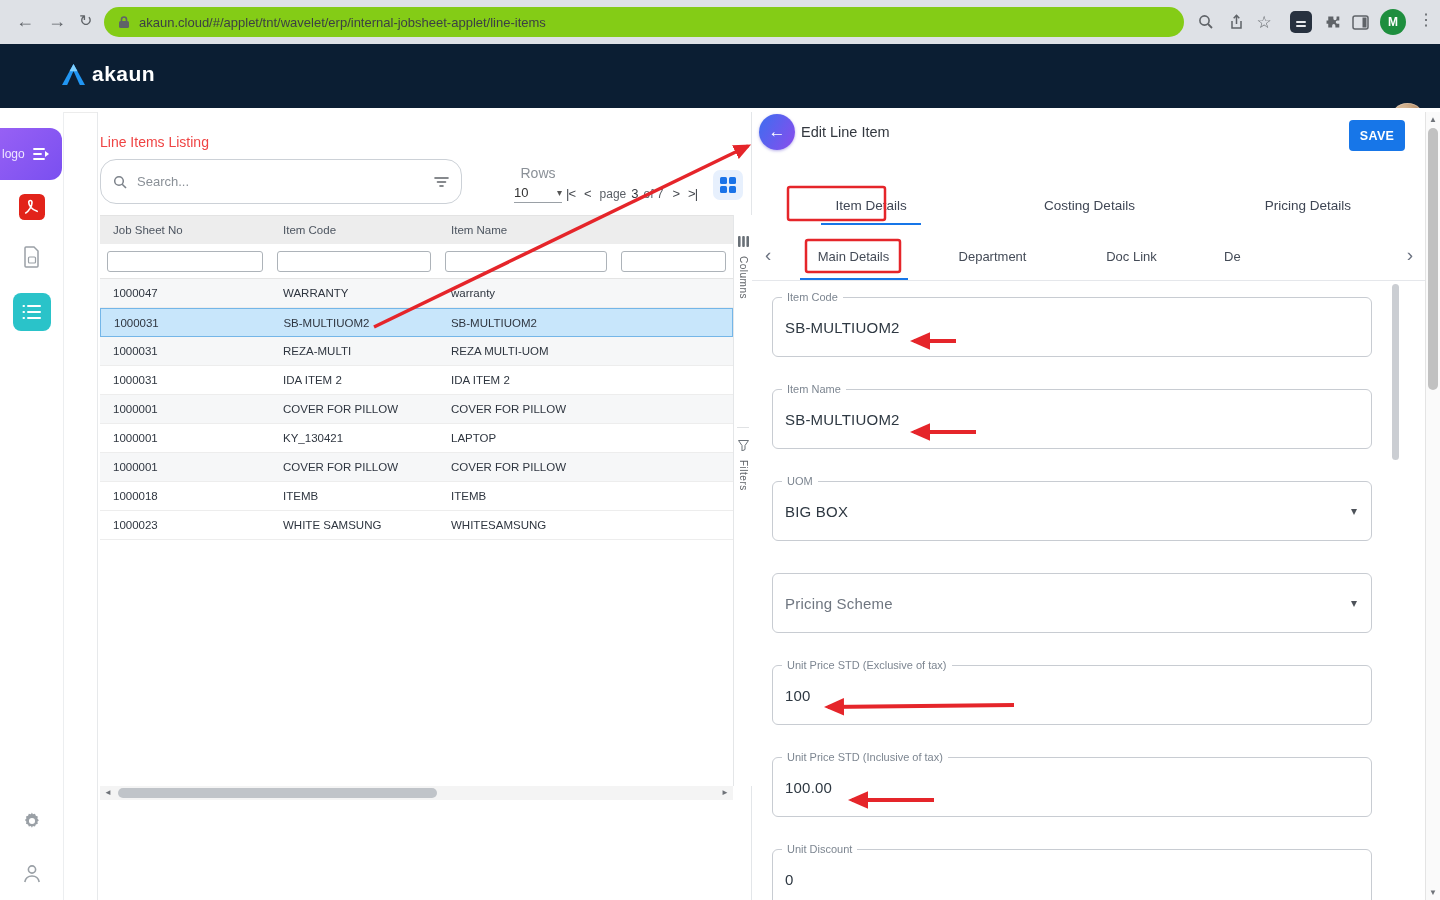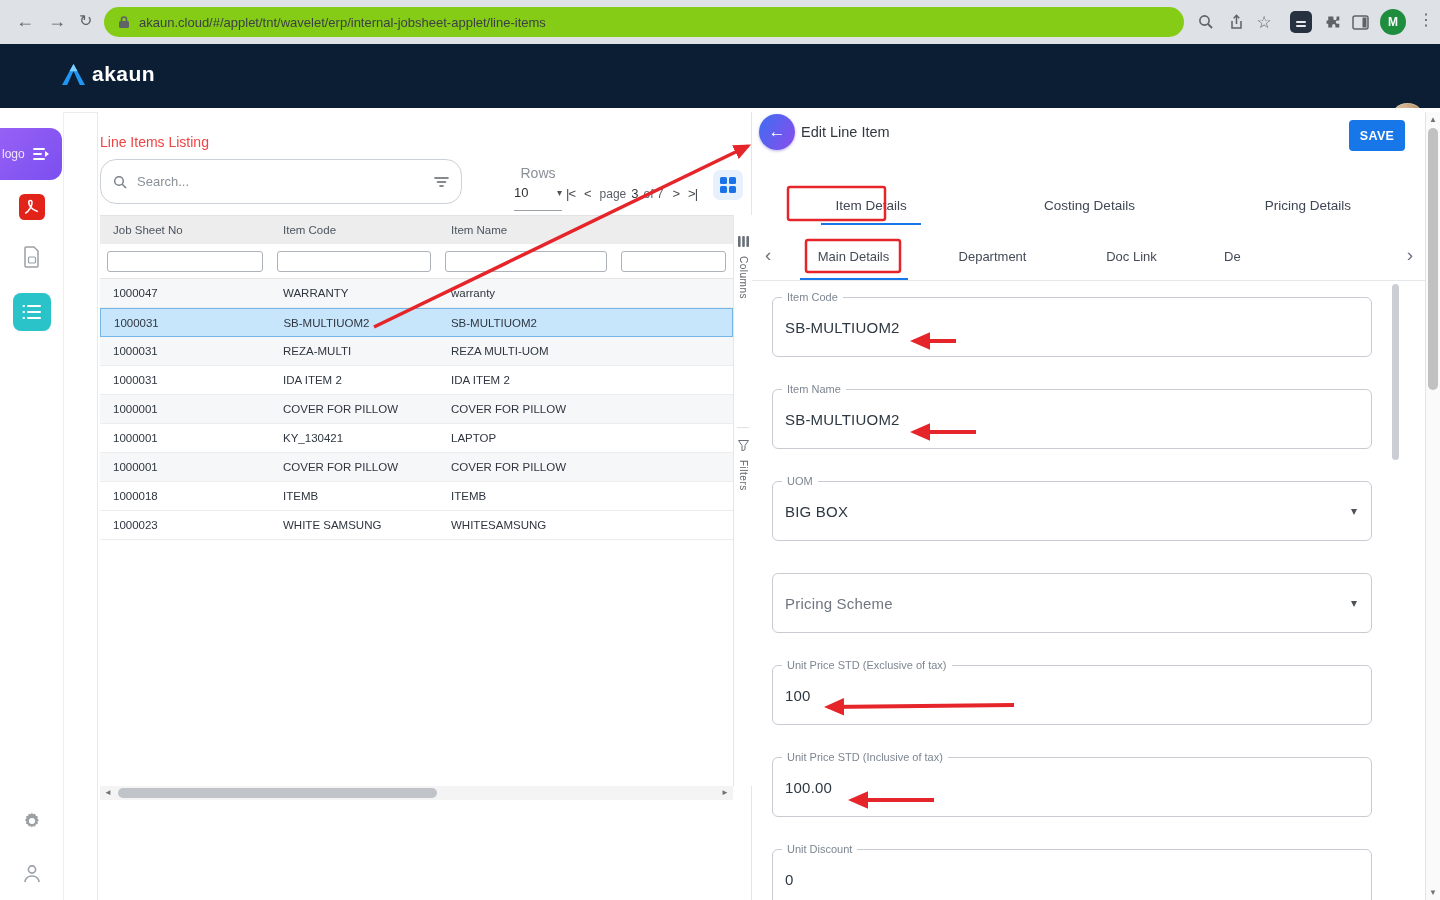--- a/index.html
+++ b/index.html
@@ -44,21 +44,21 @@
   .listing-panel{position:absolute;left:98px;top:112px;width:653px;height:788px;background:#fff;}
   .listing-title{position:absolute;left:2px;top:22px;font-size:14px;color:#ef4444;}
   .search-box{position:absolute;left:2px;top:47px;width:360px;height:43px;border:1px solid #ccd1d7;border-radius:16px;
     display:flex;align-items:center;background:#fff;justify-content:center;}
   .search-box input{border:none;outline:none;flex:1;margin-left:8px;font-size:13px;color:#333;font-family:inherit;background:transparent;}
   .search-box input::placeholder{color:#8a9097;}
   .tune-ic{margin-right:12px;display:flex;}
   .rows-widget{position:absolute;left:416px;top:53px;width:48px;}
   .rows-label{font-size:14px;color:#8a9097;text-align:center;}
   .rows-select{margin-top:4px;border-bottom:1px solid #9aa0a6;font-size:13px;color:#333;display:flex;justify-content:space-between;
-    align-items:center;padding-bottom:10px;cursor:pointer;}
+    align-items:center;padding-bottom:2px;cursor:pointer;}
   .rows-select .caret-g{font-size:10px;color:#555;}
   .pager{position:absolute;left:468px;top:74px;display:flex;align-items:center;gap:9px;color:#45494f;}
   .pager .pg-btn{font-size:13px;letter-spacing:-1px;cursor:pointer;color:#45494f;}
   .pager .pg-text{font-size:12px;color:#5a5f66;display:flex;gap:5px;align-items:baseline;}
   .grid-btn{position:absolute;left:615px;top:58px;width:30px;height:30px;background:#e7f0fd;border-radius:7px;
     display:flex;align-items:center;justify-content:center;cursor:pointer;}
   .grid-ic{width:16px;height:16px;display:grid;grid-template-columns:7px 7px;grid-template-rows:7px 7px;gap:2px;}
   .grid-ic i{background:#1a73e8;border-radius:1.5px;}
 
   

